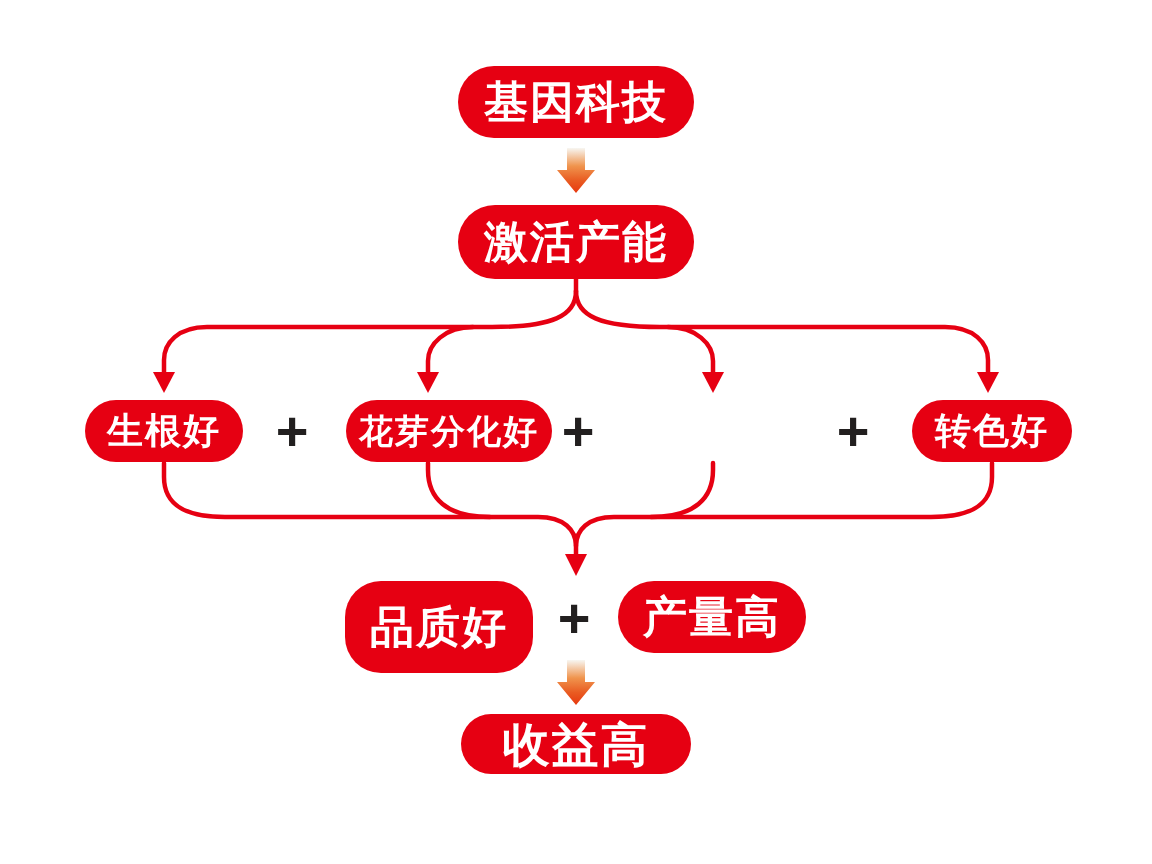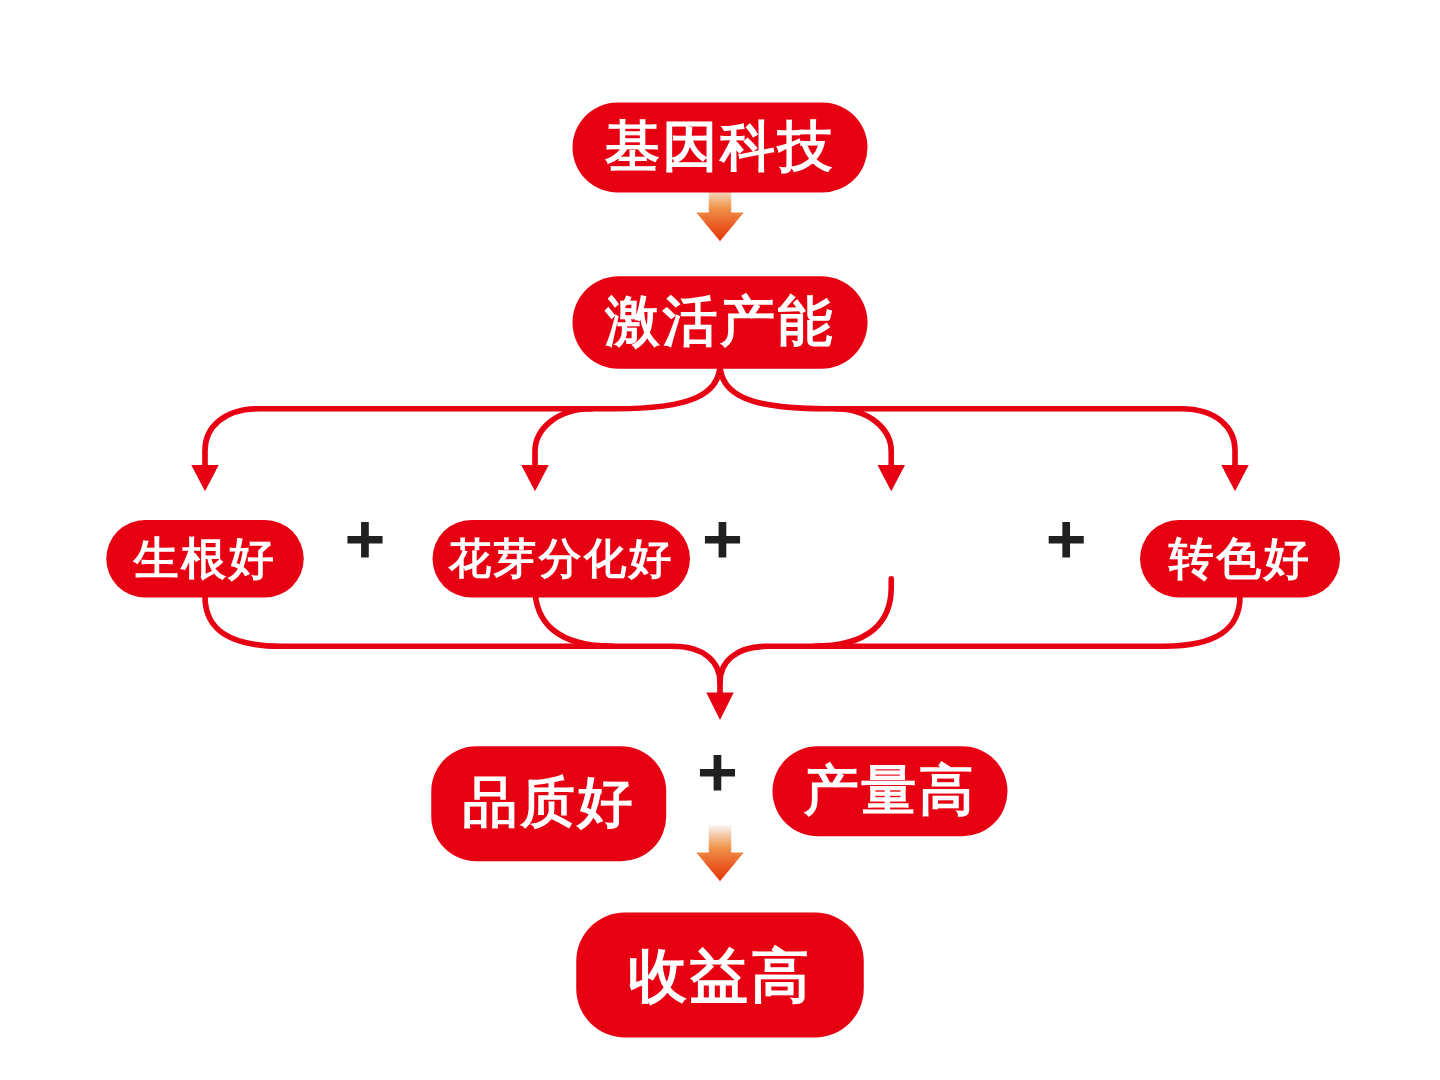--- a/index.html
+++ b/index.html
@@ -29,21 +29,20 @@
     background: #e60012;
     color: #ffffff;
     display: flex;
     align-items: center;
     justify-content: center;
     font-weight: bold;
     letter-spacing: 2px;
     white-space: nowrap;
     line-height: 1;
     z-index: 2;
-    margin-top: 16px;
   }
   .pill-lg  { font-size: 44px; }
   .pill-md  { font-size: 36px; }
   .pill-xl  { font-size: 47px; }
   .plus {
     position: absolute;
     transform: translate(-50%, -50%);
     color: #221f1f;
     font-size: 56px;
     font-weight: 900;
@@ -52,21 +51,21 @@
   }
   
   #n-gene     { left: 458px; top:  66px; width: 236px; height: 72px; border-radius: 36px; }
   #n-activate { left: 458px; top: 205px; width: 236px; height: 74px; border-radius: 37px; }
   #n-root     { left:  85px; top: 400px; width: 158px; height: 62px; border-radius: 31px; }
   #n-flower   { left: 346px; top: 400px; width: 206px; height: 62px; border-radius: 31px; font-size: 34px; }
   #n-fruit    { left: 633px; top: 400px; width: 160px; height: 62px; border-radius: 31px; }
   #n-color    { left: 912px; top: 400px; width: 160px; height: 62px; border-radius: 31px; }
   #n-quality  { left: 345px; top: 581px; width: 188px; height: 92px; border-radius: 36px; }
   #n-yield    { left: 618px; top: 581px; width: 188px; height: 72px; border-radius: 36px; }
-  #n-profit   { left: 461px; top: 714px; width: 230px; height: 100px; border-radius: 39px; }
+  #n-profit   { left: 461px; top: 714px; width: 230px; height: 60px; border-radius: 39px; }
   #plus-1 { left: 292px; top: 431px; }
   #plus-2 { left: 578px; top: 431px; }
   #plus-3 { left: 853px; top: 431px; }
   #plus-4 { left: 574px; top: 618px; }
 </style>
 </head>
 <body>
 
 <div id="stage">
 

